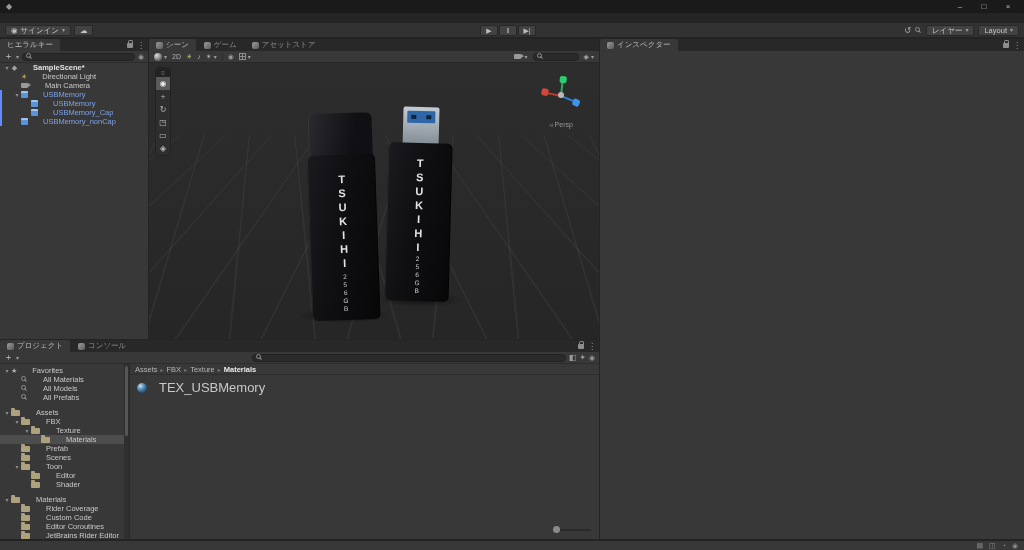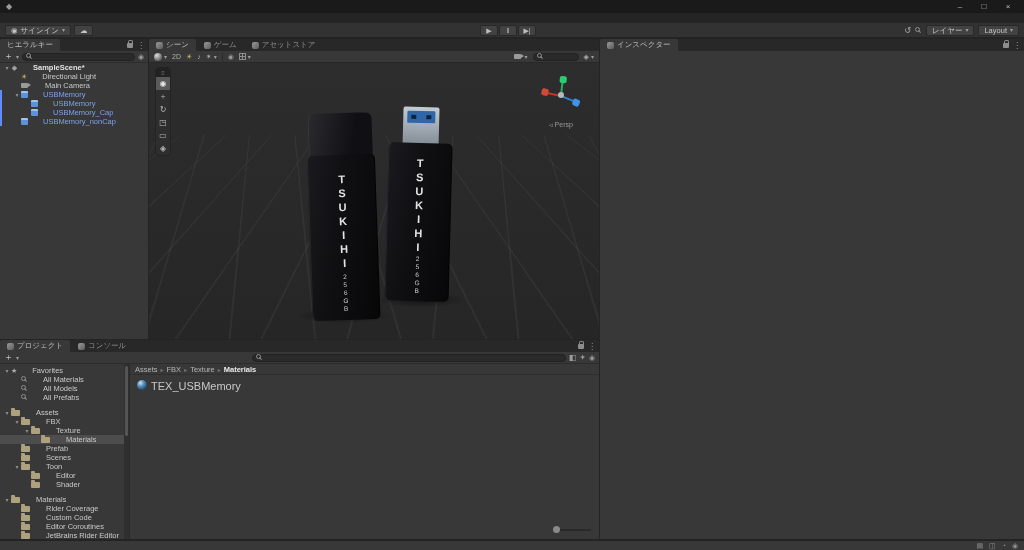--- a/index.html
+++ b/index.html
@@ -136,21 +136,21 @@
   .proj-left { width:130px; background:#383838; border-right:1px solid #2a2a2a; position:relative; overflow:hidden; padding-top:2px; }
   .proj-scroll { position:absolute; right:0; top:0; bottom:0; width:5px; background:#2f2f2f; }
   .proj-thumb { position:absolute; right:1px; top:2px; width:3px; height:70px; background:#555; border-radius:2px; }
   .proj-right { flex:1; position:relative; background:#383838; }
   .crumbbar { height:11px; background:#383838; border-bottom:1px solid #2e2e2e; display:flex;
               align-items:center; padding:0 5px; gap:3px; font-size:7.5px; color:#b5b5b5; }
   .crumb { cursor:pointer; }
   .crumb.last { color:#eaeaea; font-weight:bold; }
   .crumbsep { color:#777; font-size:6px; }
   .proj-content { position:absolute; left:0; top:12px; right:0; bottom:0; padding:3px 5px; }
-  .asset-item { display:flex; gap:4px; font-size:11px; color:#c8c8c8; cursor:pointer; width:fit-content; padding:1px 2px; }
+  .asset-item { display:flex; align-items:center; gap:12px; font-size:13px; color:#c8c8c8; cursor:pointer; width:fit-content; padding:1px 2px; }
   .zoomslider { position:absolute; right:8px; bottom:6px; width:38px; height:7px; cursor:pointer; }
   .zoomslider .track { position:absolute; left:0; right:0; top:3px; height:2px; background:#2a2a2a; border-radius:1px; }
   .zoomslider .knob { position:absolute; left:0; top:0; width:7px; height:7px; border-radius:50%; background:#8a8a8a; }
   .gap6 { height:6px; }
 
   
   .statusbar { position:absolute; left:0; top:540px; width:1024px; height:10px; background:#383838;
                border-top:1px solid #232323; display:flex; align-items:center; justify-content:flex-end;
                gap:6px; padding:0 6px; color:#8d8d8d; font-size:7px; }
   .statusbar span { cursor:pointer; }

